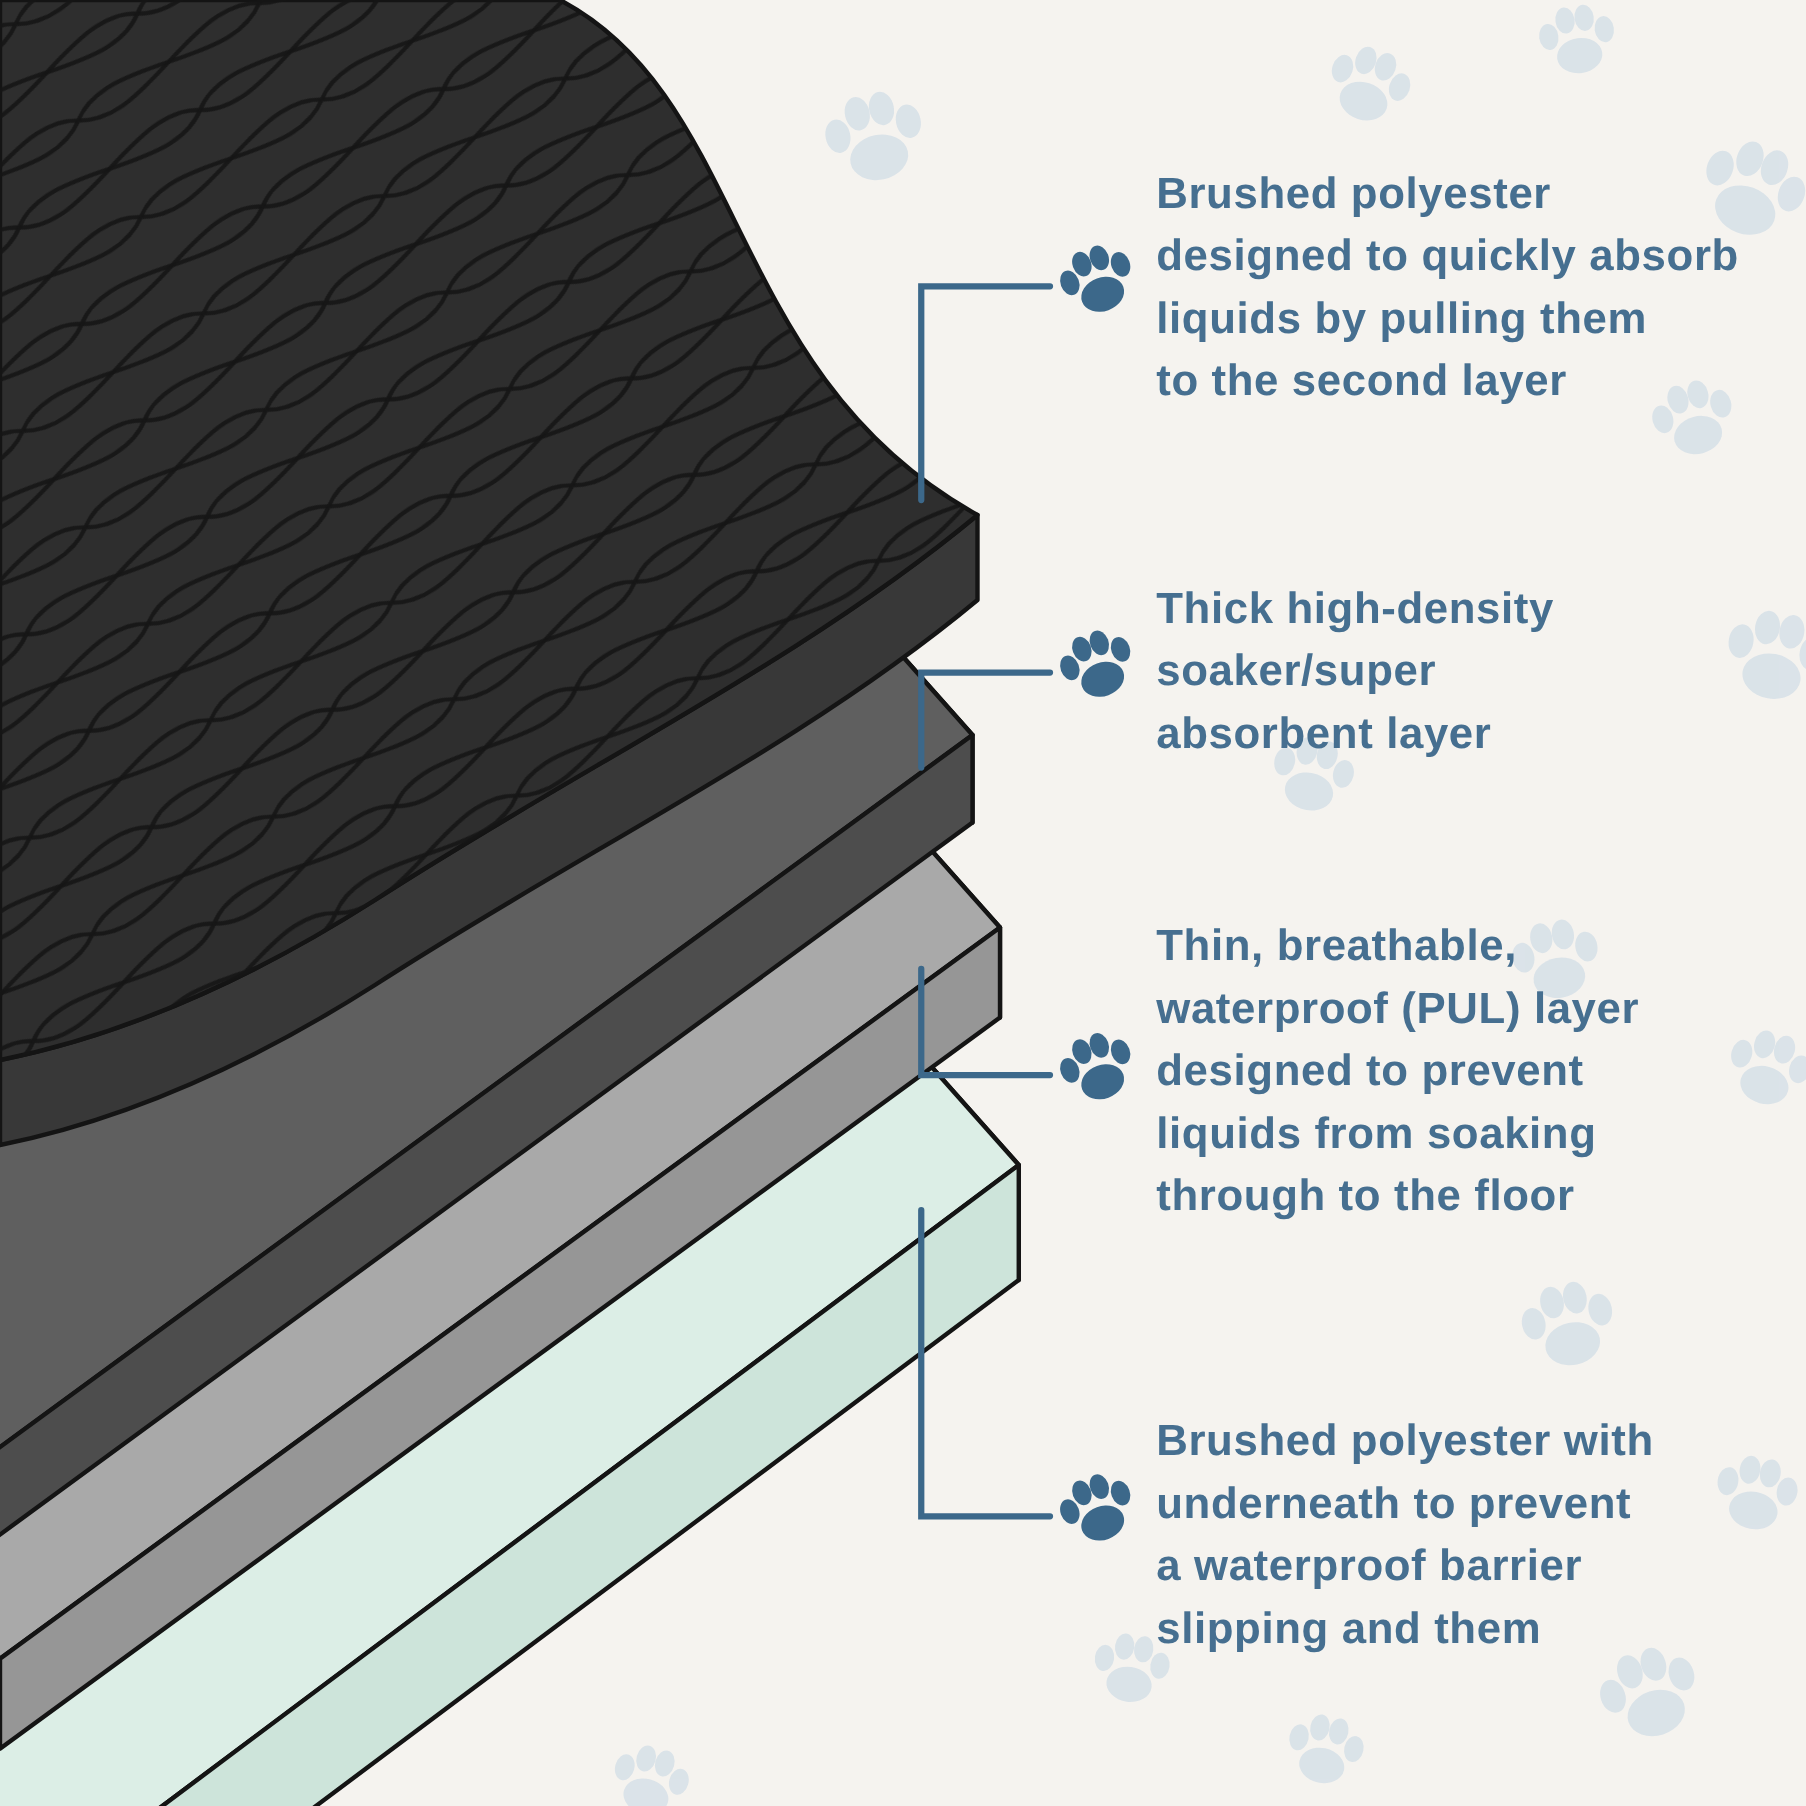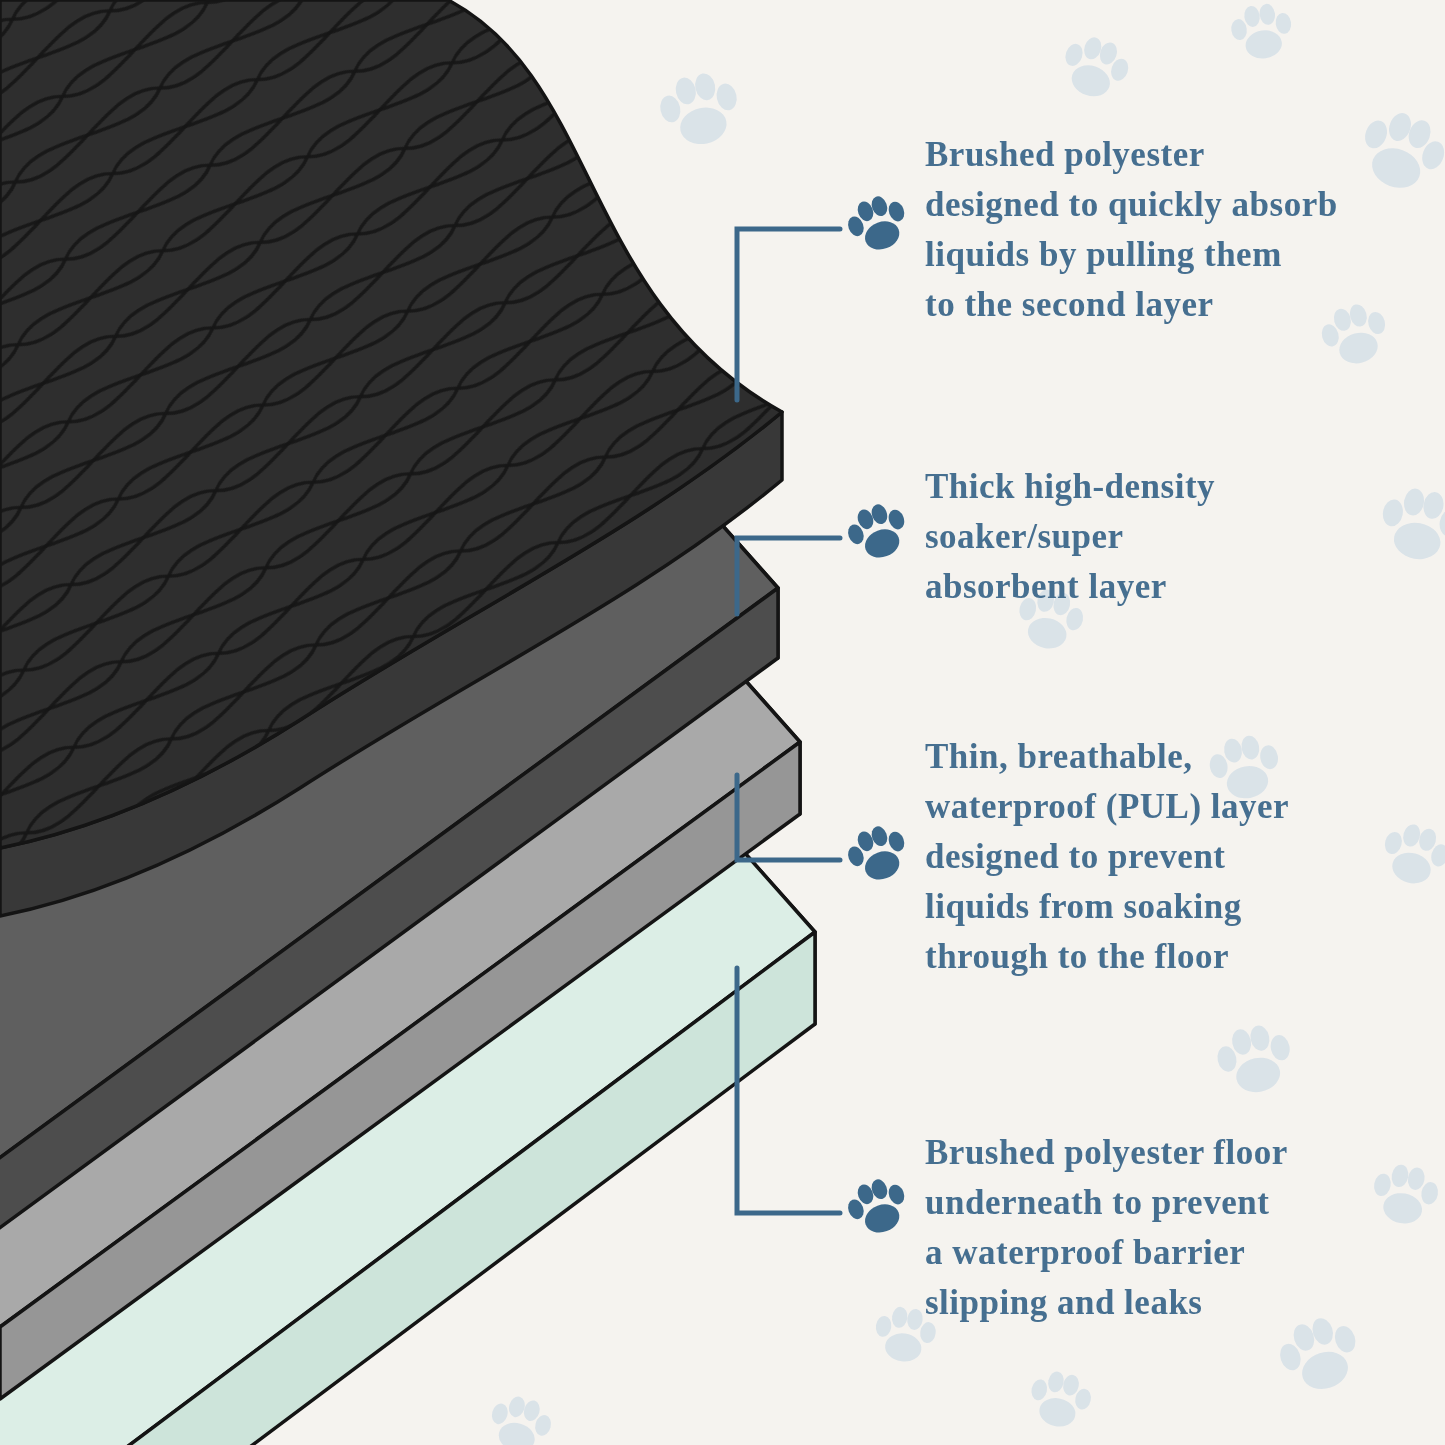--- a/index.html
+++ b/index.html
@@ -1,21 +1,21 @@
 <!DOCTYPE html>
 <html style="--background: #f5f3ef; --text: #466f90; --connector: #3c688a; --bg-paw: #c5d6e4; --outline: #141414; --quilt-line: #151515; --layer1-top: #2e2e2e; --layer1-side: #383838; --layer2-top: #5f5f5f; --layer2-side: #4d4d4d; --layer2-end: #6e6e6e; --layer3-top: #a9a9a9; --layer3-side: #969696; --layer3-end: #b5b5b5; --layer4-top: #dceee6; --layer4-side: #cde4da; --layer4-end: #e7f4ef;"><head>
 <meta charset="utf-8">
 <style>
   html,body{margin:0;padding:0;background:#e8e8e8;}
   #stage{
     position:relative;
     width:1445px;height:1445px;
     background:var(--background,#f5f3ef);
     overflow:hidden;
-    font-family:Liberation Serif, serif;
+    font-family:Liberation Sans, sans-serif;
   }
   #diagram{position:absolute;left:0;top:0;}
   .outl{stroke:var(--outline,#141414);stroke-width:3.5;stroke-linejoin:round;}
   .l1t{fill:var(--layer1-top,#2e2e2e);}
   .l1f{fill:var(--layer1-side,#383838);}
   .l2t{fill:var(--layer2-top,#5f5f5f);}
   .l2f{fill:var(--layer2-side,#4d4d4d);}
   .l2e{fill:var(--layer2-end,#6e6e6e);}
   .l3t{fill:var(--layer3-top,#a9a9a9);}
   .l3f{fill:var(--layer3-side,#969696);}
@@ -135,19 +135,19 @@
     <div>through to the floor</div>
   </div>
 
   <div class="note" style="top:462px">
     <div>Thick high-density</div>
     <div>soaker/super</div>
     <div>absorbent layer</div>
   </div>
 
   <div class="note" style="top:1128px">
-    <div>Brushed polyester floor</div>
+    <div>Brushed polyester with</div>
     <div>underneath to prevent</div>
     <div>a waterproof barrier</div>
-    <div>slipping and leaks</div>
+    <div>slipping and them</div>
   </div>
 
 </div>
 
 </body></html>

